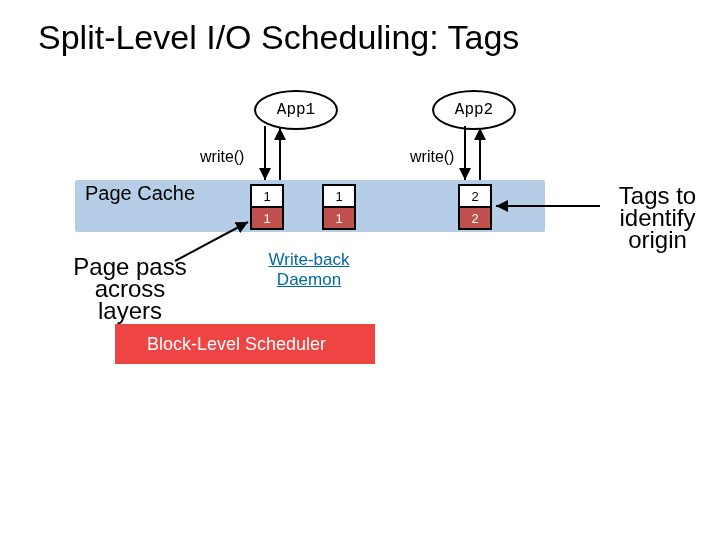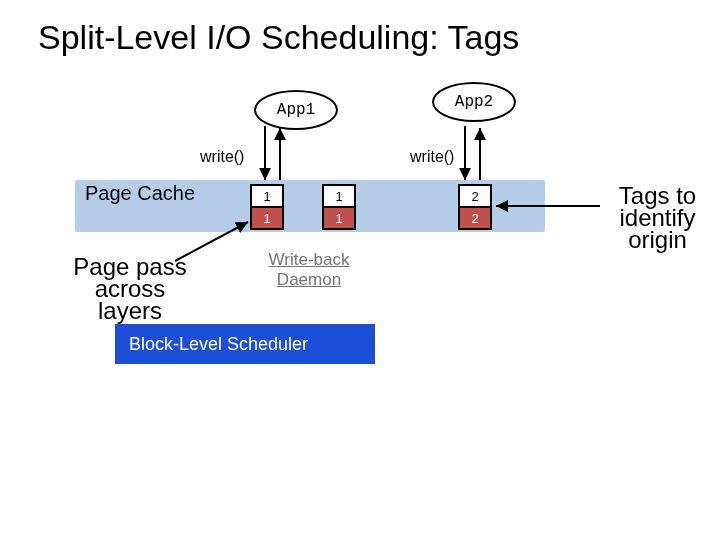--- a/index.html
+++ b/index.html
@@ -5,33 +5,33 @@
   html,body{margin:0;padding:0;width:720px;height:540px;background:#fff;font-family:Arial,Helvetica,sans-serif;}
   .stage{position:relative;width:616px;height:540px;}
   .title{position:absolute;left:38px;top:18px;font-size:34px;color:#000;}
   .oval{position:absolute;border:2px solid #000;background:#fff;border-radius:50%;display:flex;align-items:center;justify-content:center;font-size:16px;font-family:Liberation Mono, monospace;}
   .wlabel{position:absolute;font-size:16px;color:#000;}
   .cachebar{position:absolute;background:#b6cde8;border-radius:2px;}
   .pclabel{position:absolute;font-size:20px;color:#000;}
   .tagbox{position:absolute;width:34px;height:24px;border:2px solid #000;box-sizing:border-box;display:flex;align-items:center;justify-content:center;font-size:13px;line-height:1;}
   .tagtop{background:#fff;}
   .tagbot{background:#c0504d;color:#fff;}
-  .wbd{position:absolute;text-align:center;font-size:17px;line-height:20px;text-decoration:underline;color:#737373;}
-  .block{position:absolute;background:#1d4ed8;color:#fff;display:flex;align-items:center;font-size:18px;padding-left:14px;box-sizing:border-box;}
+  .wbd{position:absolute;text-align:center;font-size:17px;line-height:20px;text-decoration:underline;color:#0369a1;}
+  .block{position:absolute;background:#ef4444;color:#fff;display:flex;align-items:center;font-size:18px;padding-left:32px;box-sizing:border-box;}
   .sidenote{position:absolute;font-size:24px;color:#000;line-height:22px;}
   svg.lines{position:absolute;left:0;top:0;width:720px;height:540px;pointer-events:none;}
 </style>
 </head>
 <body>
 
 <div class="stage">
   <div class="title">Split-Level I/O Scheduling: Tags</div>
 
   <div class="oval" style="left:254px;top:90px;width:80px;height:36px">App1</div>
-  <div class="oval" style="left:432px;top:82px;width:80px;height:36px">App2</div>
+  <div class="oval" style="left:432px;top:90px;width:80px;height:36px">App2</div>
 
   <div class="wlabel" style="left:200px;top:148px">write()</div>
   <div class="wlabel" style="left:410px;top:148px">write()</div>
 
   <div class="cachebar" style="left:75px;top:180px;width:470px;height:52px"></div>
   <div class="pclabel" style="left:85px;top:182px">Page Cache</div>
 
   <div class="tagbox tagtop" style="left:250px;top:184px">1</div>
   <div class="tagbox tagbot" style="left:250px;top:206px">1</div>
   <div class="tagbox tagtop" style="left:322px;top:184px">1</div>

